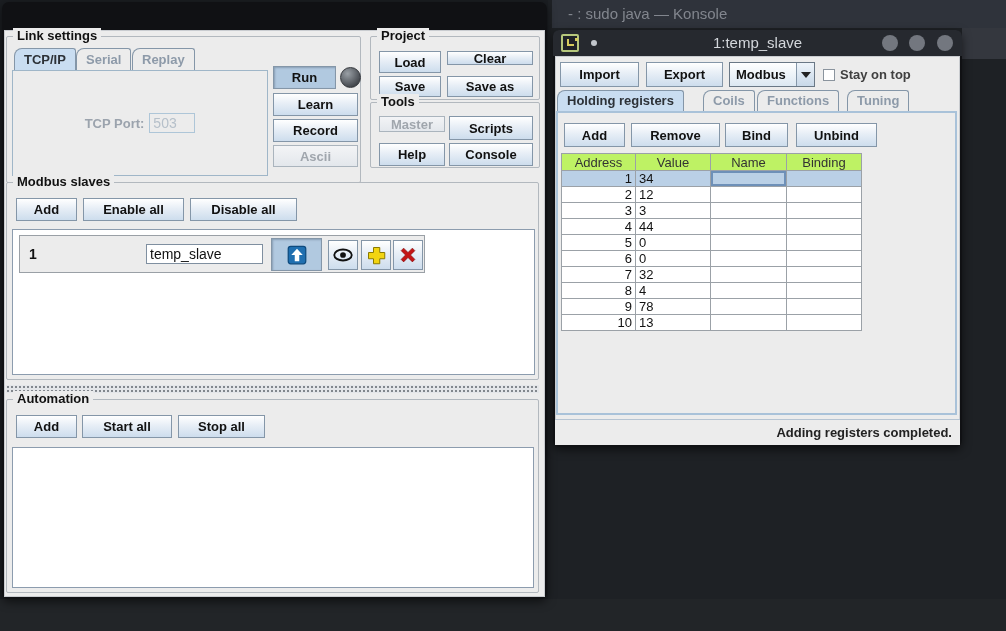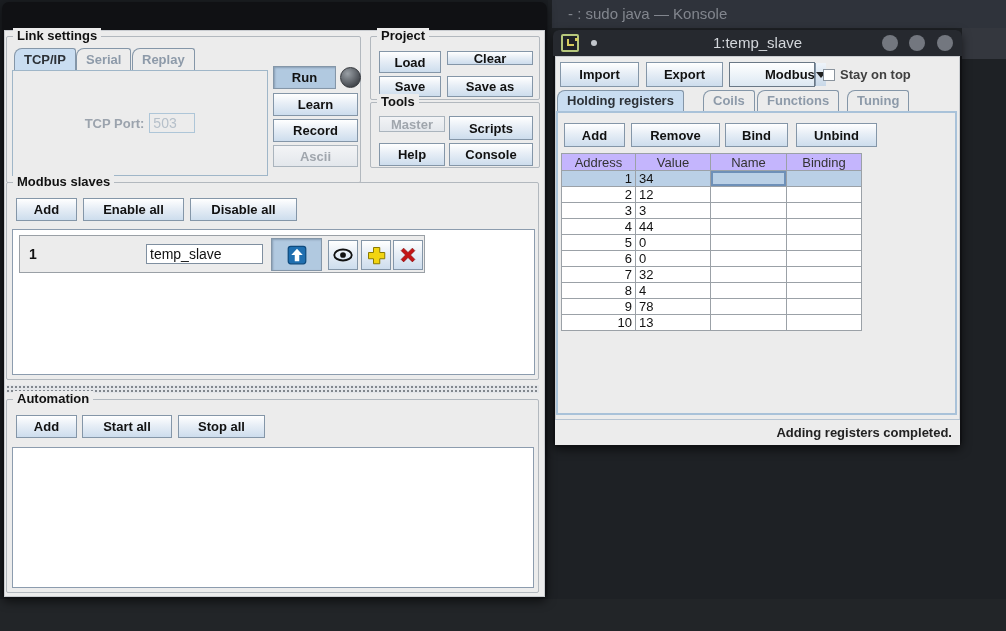--- a/index.html
+++ b/index.html
@@ -64,34 +64,34 @@
              background-image:radial-gradient(#82878d 1px, transparent 1.2px);
              background-size:4px 4px; }
   .dislabel { color:#9ba3ad; font-weight:bold; font-size:13px; }
   .checkbox { position:absolute; width:12px; height:12px; background:#fff; border:1px solid #8a949e; }
 
   
   .iconbtn svg { display:block; }
 
   
   table.regs { border-collapse:collapse; table-layout:fixed; background:#ececec; }
-  table.regs th { height:17px; background:#c4b5fd; border:1px solid #9ba1a7; font-size:13px;
+  table.regs th { height:17px; background:#bef264; border:1px solid #9ba1a7; font-size:13px;
                   font-weight:normal; color:#333; text-align:center; }
   table.regs td { height:15px; background:#fff; border:1px solid #9ba1a7; font-size:13px;
                   color:#111; padding:0 3px; line-height:15px; }
   table.regs td.addr { text-align:right; }
   table.regs tr.sel td { background:#bad0e6; }
   table.regs td.cell-focus { box-shadow:inset 0 0 0 2px #6e90b8; }
 
   .pane { position:absolute; border:2px solid #a9c2d9; background:#ececec; }
   .statusbar { position:absolute; left:0; right:0; bottom:0; height:26px; background:#ececec;
                border-top:1px solid #b6c4d2; font-size:13px; font-weight:bold; color:#222;
                text-align:right; line-height:25px; padding-right:8px; }
 
-  .combo { position:absolute; display:flex; border:1px solid #6a7886; background:linear-gradient(#fff,#dce8f2);padding-left:29px; }
+  .combo { position:absolute; display:flex; border:1px solid #6a7886; background:linear-gradient(#fff,#dce8f2); }
   .combo .val { flex:1; font-size:13px; font-weight:bold; color:#111; line-height:23px; padding-left:6px; }
   .combo .arrow { width:18px; border-left:1px solid #8496a8; background:linear-gradient(#eef4fa,#c8d8e8);
                   display:flex; align-items:center; justify-content:center; }
   .combo .arrow span { width:0; height:0; border-left:5px solid transparent; border-right:5px solid transparent;
                   border-top:6px solid #222; }
 </style>
 </head>
 <body>
 
 <div>

